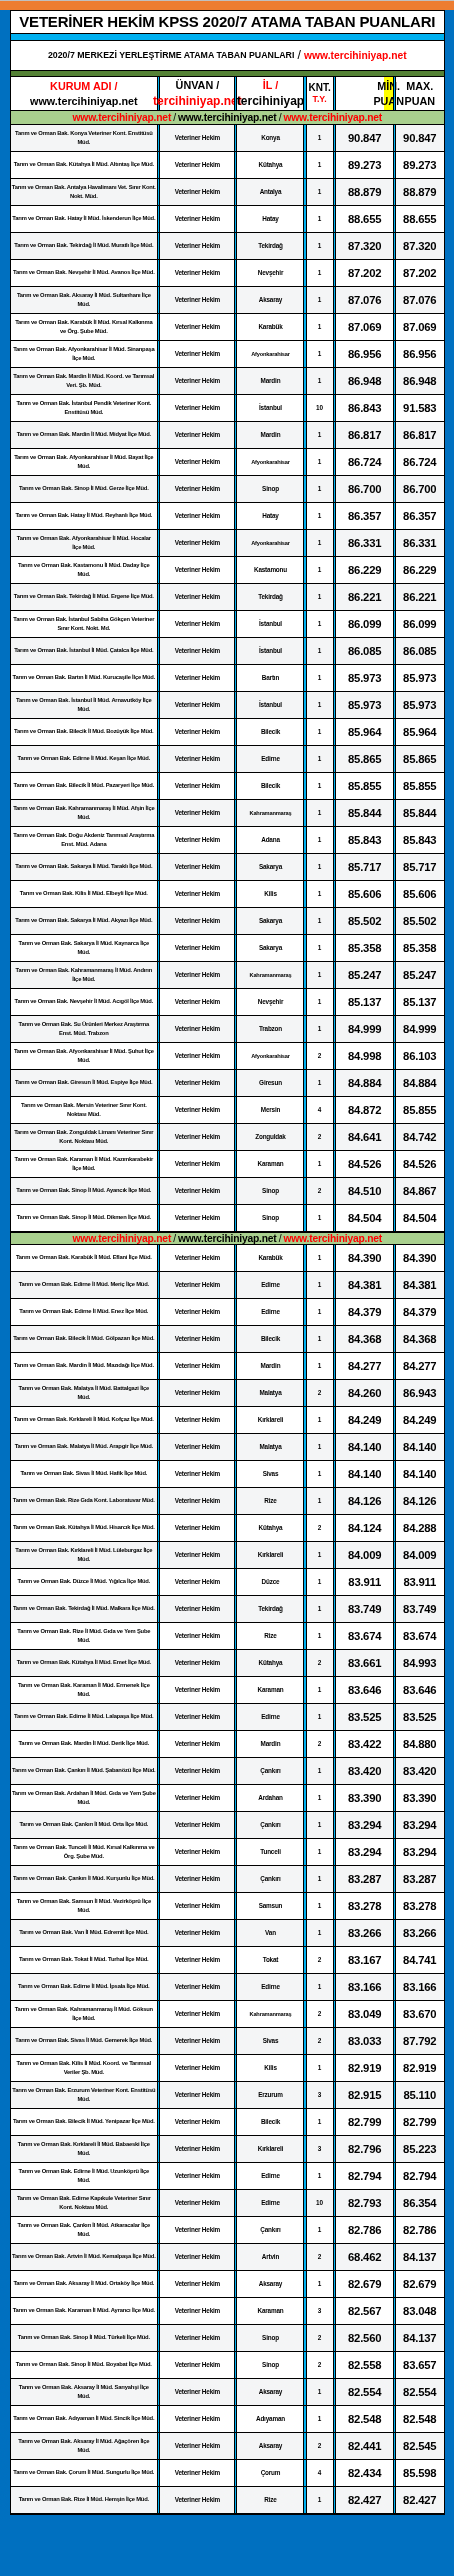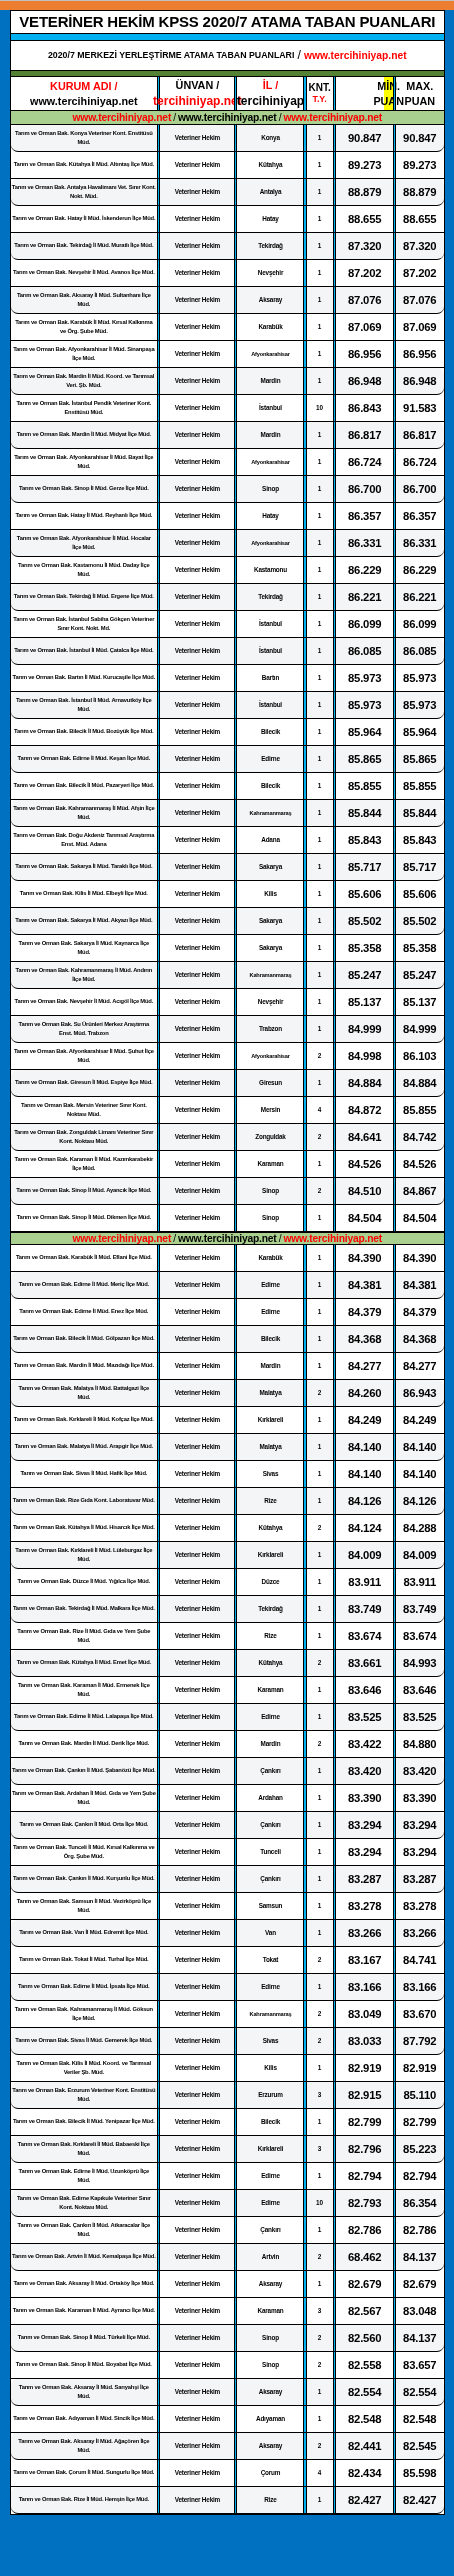--- a/index.html
+++ b/index.html
@@ -66,21 +66,21 @@
     height: 13.4px; background: #a9d08e;
     display: flex; align-items: center; justify-content: center;
     font-weight: bold; font-size: 10.3px;
     border-bottom: 1px solid #000;
     letter-spacing: -0.2px;
   }
   .wm-row.mid { border-top: 1px solid #000; }
   .wm-row .sep { margin: 0 2.1px; color: #000; font-weight: normal; }
 
   .data-row { height: 27px; border-bottom: 0.5px solid #000; }
-  .data-row.alt { background: #f4f5f6; border-radius: 7px; }
+  .data-row.alt { background: #f4f5f6; }
   .cell {
     display: flex; align-items: center; justify-content: center;
     text-align: center; overflow: hidden;
   }
   .c-kurum { font-size: 5.8px; font-weight: bold; line-height: 1.55; padding: 0 1px; letter-spacing: -0.2px; }
   .c-unvan { font-size: 6.4px; font-weight: bold; letter-spacing: -0.2px; }
   .c-il { font-size: 6.4px; font-weight: bold; letter-spacing: -0.2px; }
   .c-il.long { font-size: 5.7px; }
   .c-kont { font-size: 6.4px; font-weight: bold; }
   .c-min { font-size: 11.3px; font-weight: bold; letter-spacing: -0.2px; }

